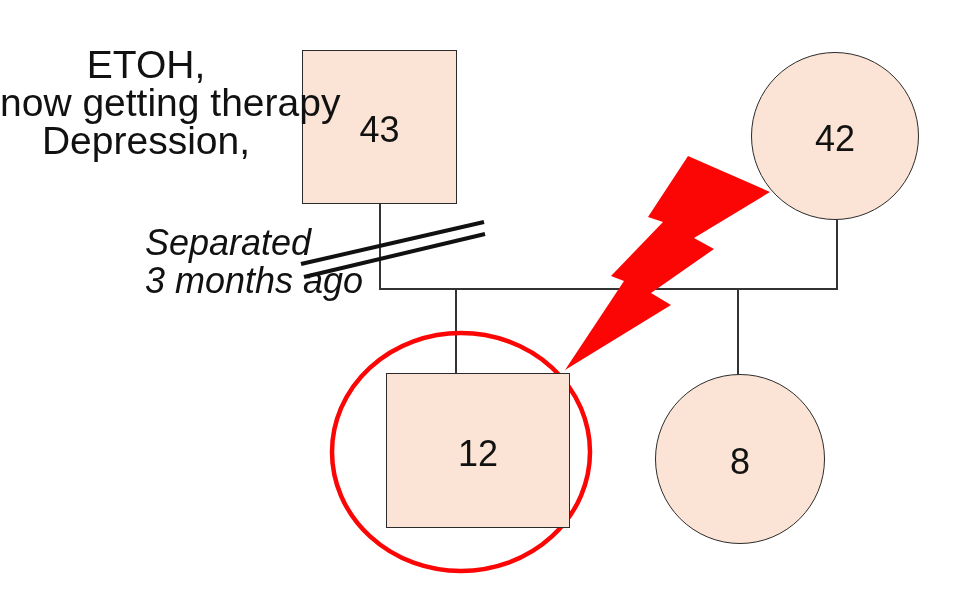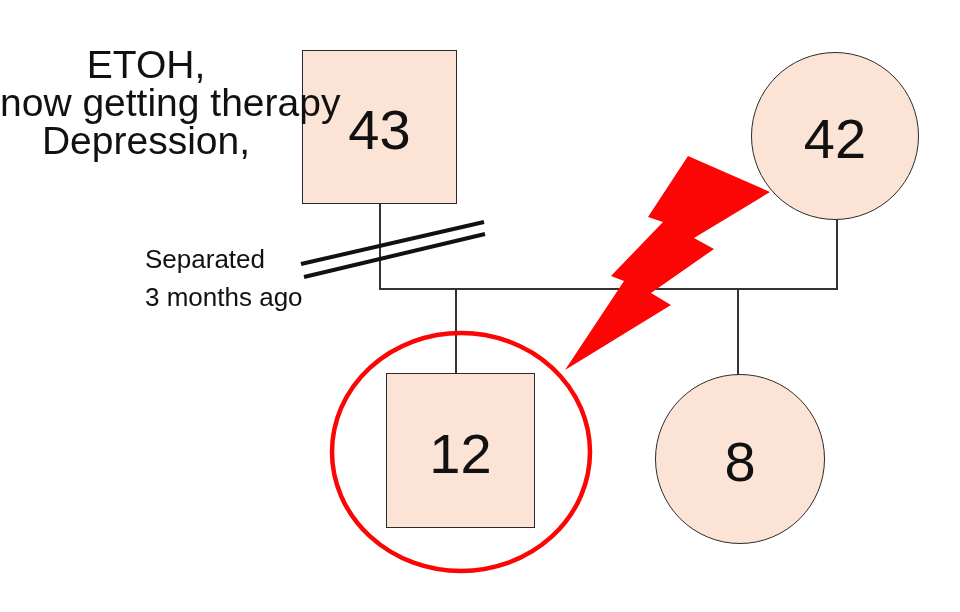--- a/index.html
+++ b/index.html
@@ -44,42 +44,43 @@
     position: absolute;
     background: var(--shape-fill, #fbe4d5);
     border: 1.5px solid var(--shape-outline, #2b2b2b);
     box-sizing: border-box;
     display: flex;
     align-items: center;
     justify-content: center;
   }
   .person.circle { border-radius: 50%; }
   .age {
-    font-size: 56px;
+    font-size: 36px;
     color: var(--text, #111111);
     line-height: 1;
     padding-top: 6px;
   }
   .annotation {
     position: absolute;
     left: 0;
     top: 46px;
     width: 292px;
     text-align: center;
     font-size: 39px;
     line-height: 38px;
     color: var(--text, #111111);
     white-space: nowrap;
   }
   .separation-note {
     position: absolute;
     left: 145px;
-    top: 240px;
-    font-size: 26px;
+    top: 224px;
+    font-size: 36px;
     line-height: 38px;
+    font-style: italic;
     color: var(--text, #111111);
     white-space: nowrap;
   }
 </style>
 </head>
 <body>
 
 <div id="canvas">
 
   <svg id="lines-layer" viewBox="0 0 960 612" xmlns="http://www.w3.org/2000/svg">
@@ -99,21 +100,21 @@
   </svg>
 
   <div class="person" style="left:302px; top:50px; width:155px; height:154px;">
     <span class="age">43</span>
   </div>
 
   <div class="person circle" style="left:751px; top:52px; width:168px; height:168px;text-align:center;">
     <span class="age">42</span>
   </div>
 
-  <div class="person" style="left:386px; top:373px; width:149px; height:155px;">
+  <div class="person" style="left:386px; top:373px; width:184px; height:155px;">
     <span class="age">12</span>
   </div>
 
   <div class="person circle" style="left:655px; top:374px; width:170px; height:170px;">
     <span class="age">8</span>
   </div>
 
   <div class="annotation">
     <div>ETOH,</div>
     <div>now getting therapy</div>

